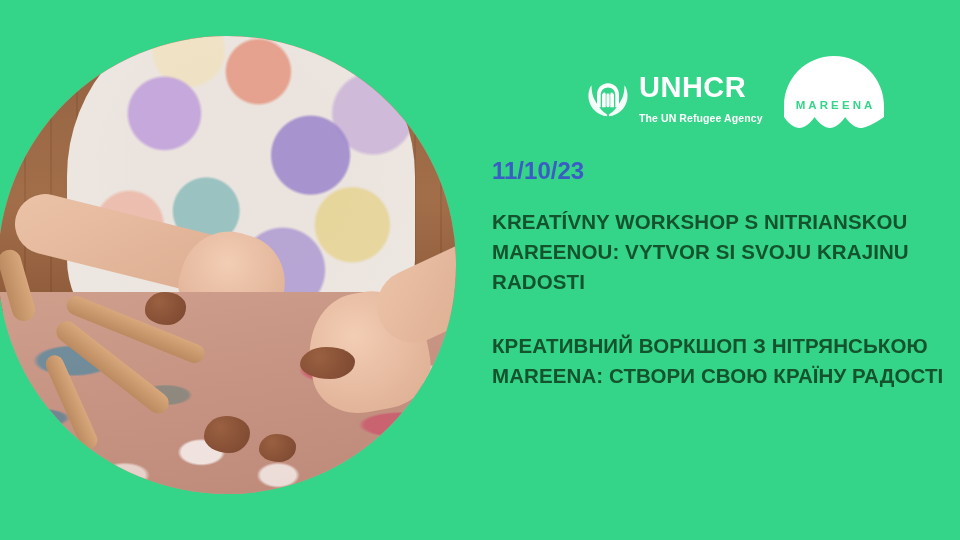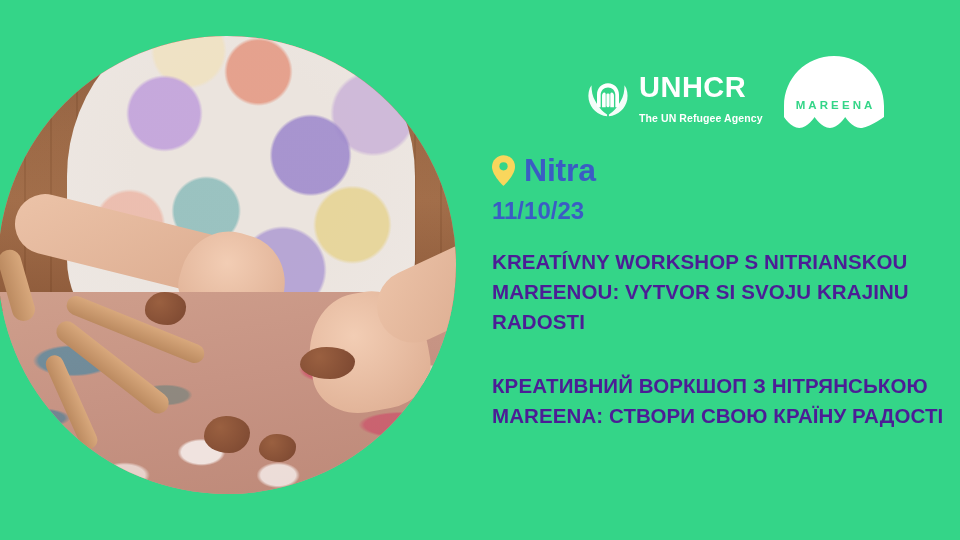--- a/index.html
+++ b/index.html
@@ -176,21 +176,21 @@
   }
   #event-date {
     color: #3b5cc4;
     font-size: 24px;
     font-weight: bold;
     margin-top: 7px;
     letter-spacing: 0px;
     font-family: "Liberation Sans", sans-serif;
   }
   .headline {
-    color: #4c1d95;
+    color: #14532d;
     font-size: 20.5px;
     font-weight: bold;
     line-height: 1.46;
     letter-spacing: 0.1px;
     font-family: "Liberation Sans", sans-serif;
   }
   #headline-sk { margin-top: 22px; width: 442px; }
   #headline-uk { margin-top: 34px; width: 470px; }
 </style>
 </head>
@@ -252,27 +252,20 @@
       <svg id="mareena-svg" viewBox="0 0 106 84">
         <path fill="#ffffff" d="M53 1 C25 1 3 23 3 51 L3 62 C3 62 10 73 18.3 73 C26.6 73 33.6 62 33.6 62 C33.6 62 40.6 73 48.9 73 C57.2 73 64.2 62 64.2 62 C64.2 62 71.2 73 79.5 73 C87.8 73 103 62 103 62 L103 51 C103 23 81 1 53 1 Z"></path>
       </svg>
       <div id="mareena-word">MAREENA</div>
     </div>
 
   </div>
 
   <div id="info">
 
-    <div id="city-row">
-      <svg id="pin-icon" viewBox="0 0 24 32">
-        <path fill="#f9d65c" d="M12 0 C5.4 0 0 5.4 0 12 C0 21 12 32 12 32 C12 32 24 21 24 12 C24 5.4 18.6 0 12 0 Z"></path>
-        <circle cx="12" cy="11.6" r="4.3" fill="#34d588"></circle>
-      </svg>
-      <span id="city-name">Nitra</span>
-    </div>
 
     <div id="event-date">11/10/23</div>
 
     <div id="headline-sk" class="headline">KREATÍVNY WORKSHOP S NITRIANSKOU MAREENOU: VYTVOR SI SVOJU KRAJINU RADOSTI</div>
 
     <div id="headline-uk" class="headline">КРЕАТИВНИЙ ВОРКШОП З НІТРЯНСЬКОЮ MAREENA: СТВОРИ СВОЮ КРАЇНУ РАДОСТІ</div>
 
   </div>
 
 </div>

